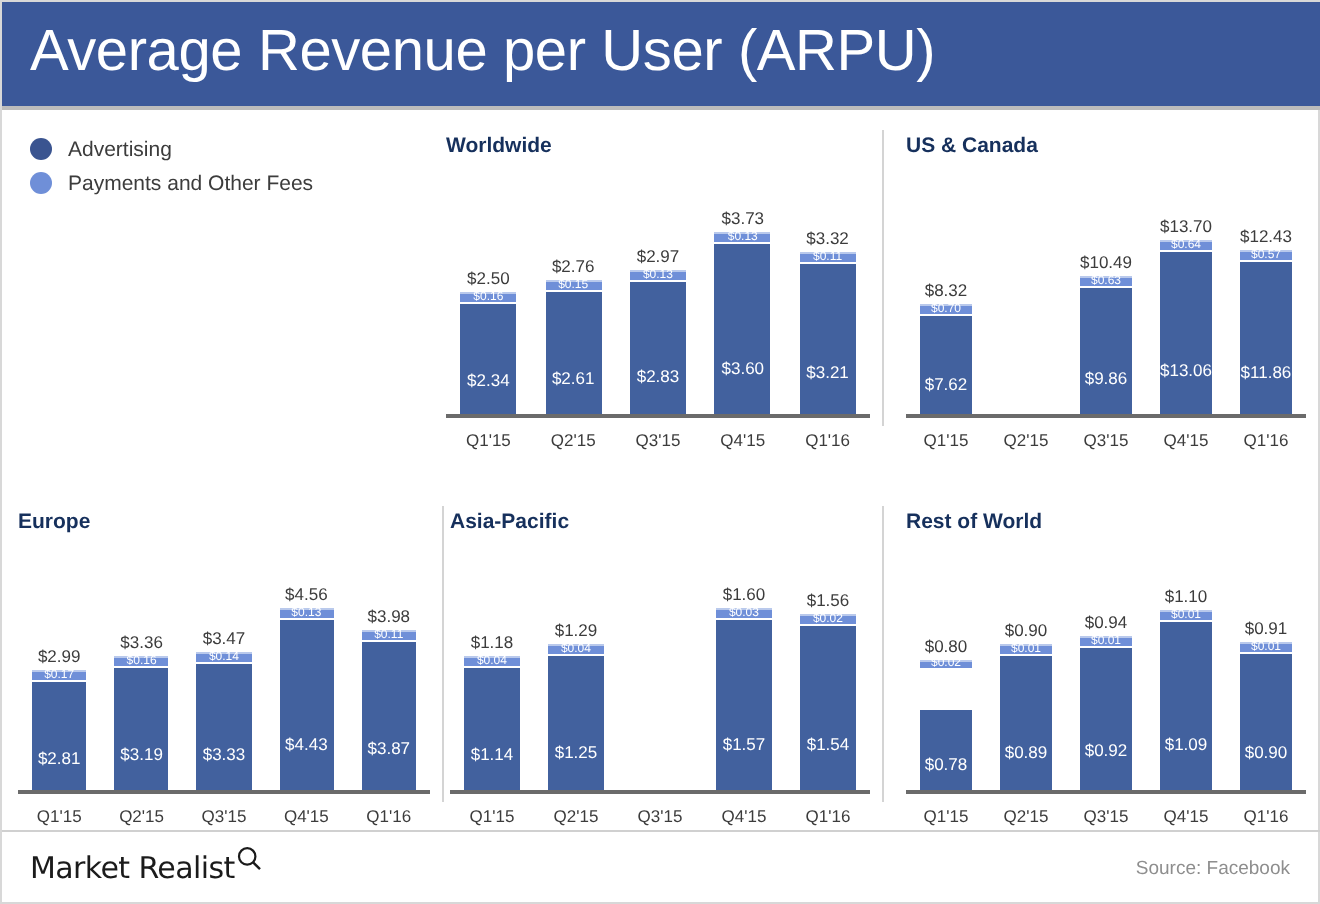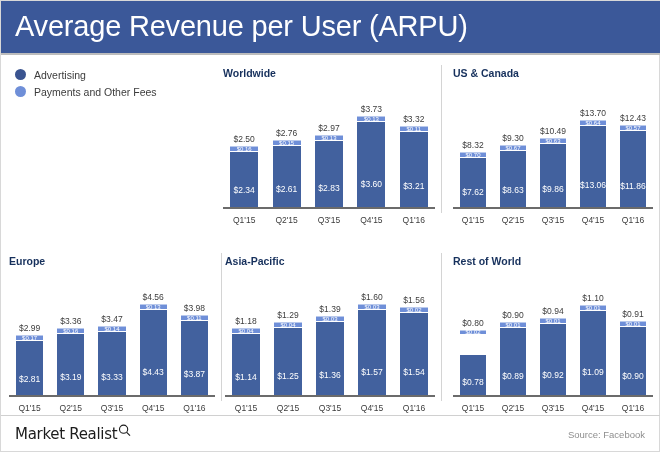--- a/index.html
+++ b/index.html
@@ -276,29 +276,20 @@
           <div class="bar-col" style="left: 6.8px; width: 26.4px; height: 55.12px; bottom: 20px;">
             <div class="bar-total">$8.32</div>
             <div class="seg-pay" style="height: 6px;">
               <span class="seg-label">$0.70</span>
             </div>
             <div class="seg-ad" style="height: 49.12px;">
               <span class="seg-label">$7.62</span>
             </div>
           </div>
           <div class="tick-label" style="left: 0px; width: 40px;">Q1'15</div>
-          <div class="bar-col" style="left: 46.8px; width: 26.4px; height: 61.6125px; bottom: 20px;">
-            <div class="bar-total">$9.30</div>
-            <div class="seg-pay" style="height: 6px;">
-              <span class="seg-label">$0.67</span>
-            </div>
-            <div class="seg-ad" style="height: 55.6125px;">
-              <span class="seg-label">$8.63</span>
-            </div>
-          </div>
           <div class="tick-label" style="left: 40px; width: 40px;">Q2'15</div>
           <div class="bar-col" style="left: 86.8px; width: 26.4px; height: 69.4963px; bottom: 20px;">
             <div class="bar-total">$10.49</div>
             <div class="seg-pay" style="height: 6px;">
               <span class="seg-label">$0.63</span>
             </div>
             <div class="seg-ad" style="height: 63.4963px;">
               <span class="seg-label">$9.86</span>
             </div>
           </div>
@@ -398,29 +389,20 @@
           <div class="bar-col" style="left: 49.14px; width: 27.72px; height: 73.123px; bottom: 20px;">
             <div class="bar-total">$1.29</div>
             <div class="seg-pay" style="height: 6px;">
               <span class="seg-label">$0.04</span>
             </div>
             <div class="seg-ad" style="height: 67.123px;">
               <span class="seg-label">$1.25</span>
             </div>
           </div>
           <div class="tick-label" style="left: 42px; width: 42px;">Q2'15</div>
-          <div class="bar-col" style="left: 91.14px; width: 27.72px; height: 78.7914px; bottom: 20px;">
-            <div class="bar-total">$1.39</div>
-            <div class="seg-pay" style="height: 6px;">
-              <span class="seg-label">$0.03</span>
-            </div>
-            <div class="seg-ad" style="height: 72.7914px;">
-              <span class="seg-label">$1.36</span>
-            </div>
-          </div>
           <div class="tick-label" style="left: 84px; width: 42px;">Q3'15</div>
           <div class="bar-col" style="left: 133.14px; width: 27.72px; height: 90.6952px; bottom: 20px;">
             <div class="bar-total">$1.60</div>
             <div class="seg-pay" style="height: 6px;">
               <span class="seg-label">$0.03</span>
             </div>
             <div class="seg-ad" style="height: 84.6952px;">
               <span class="seg-label">$1.57</span>
             </div>
           </div>

